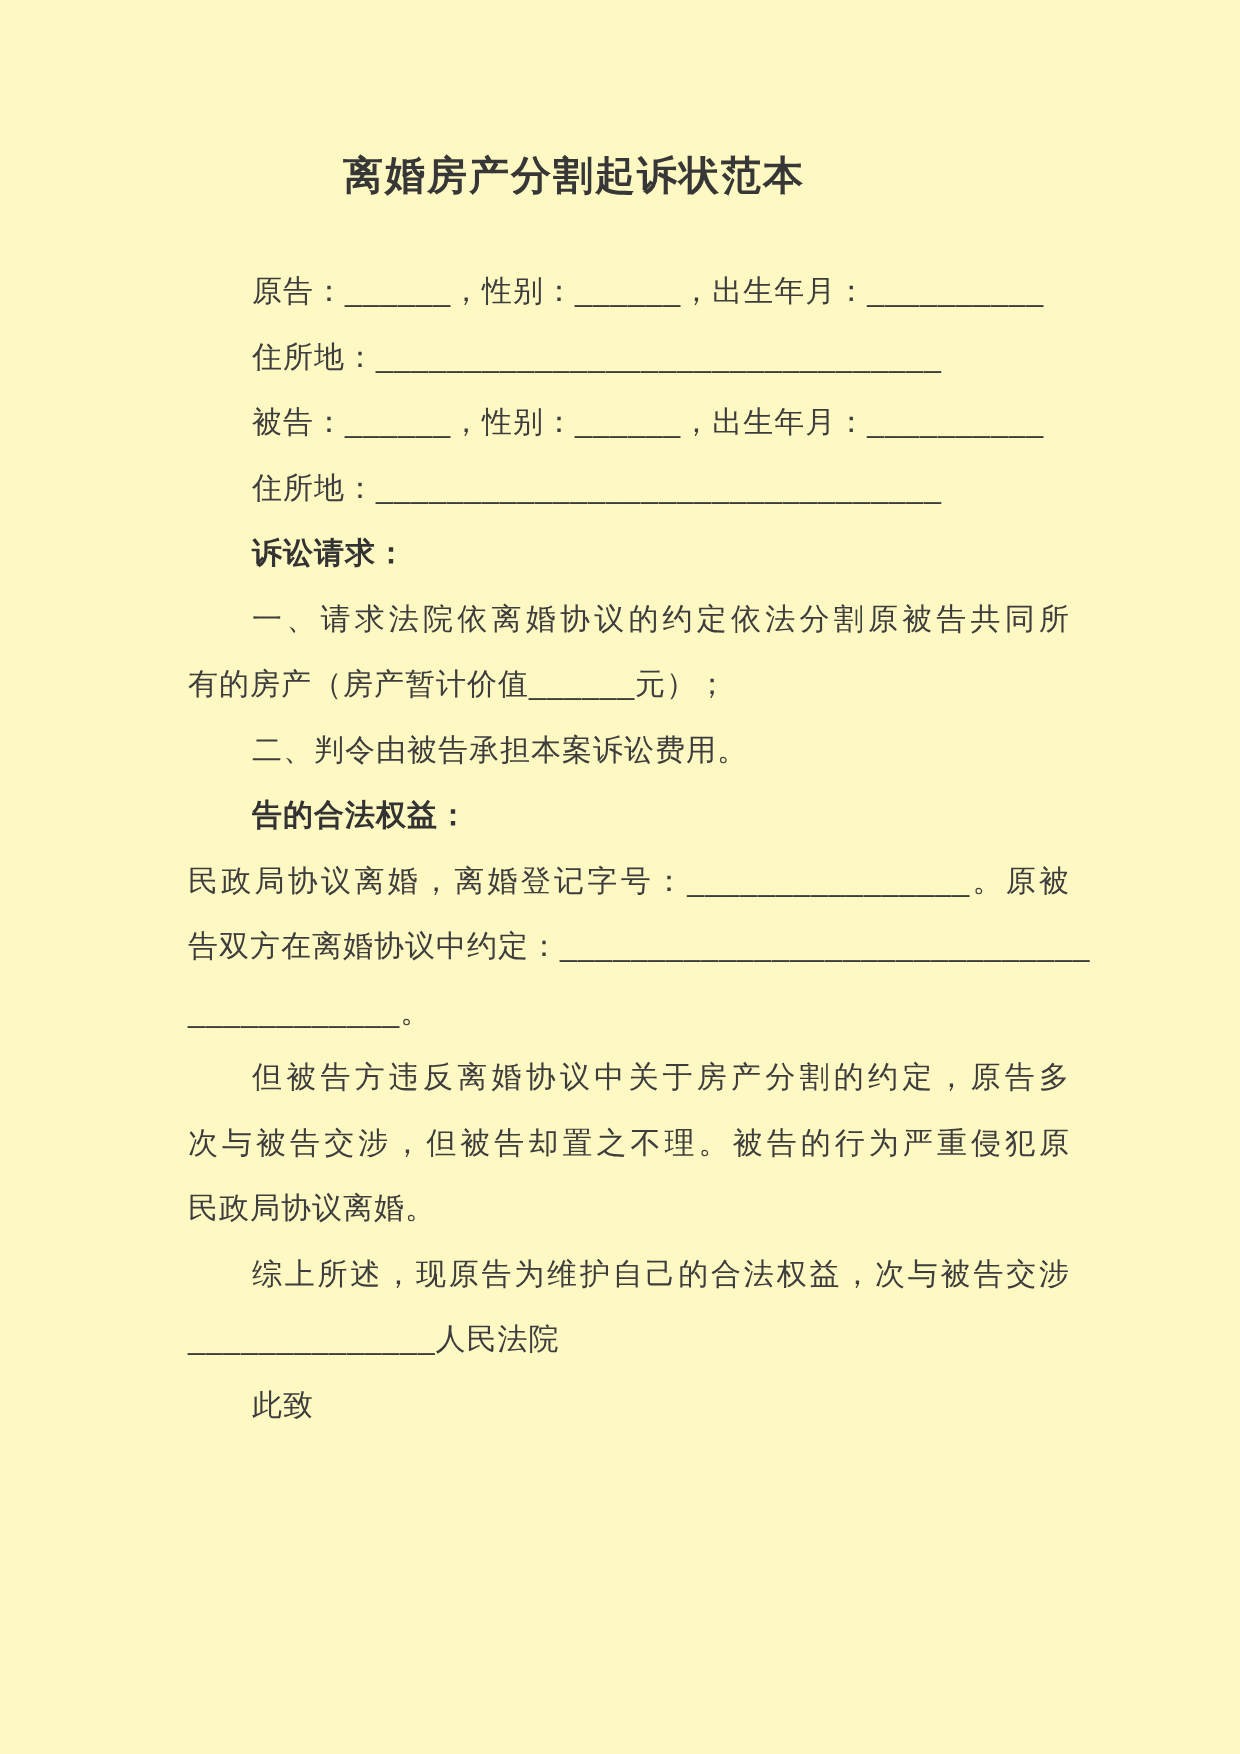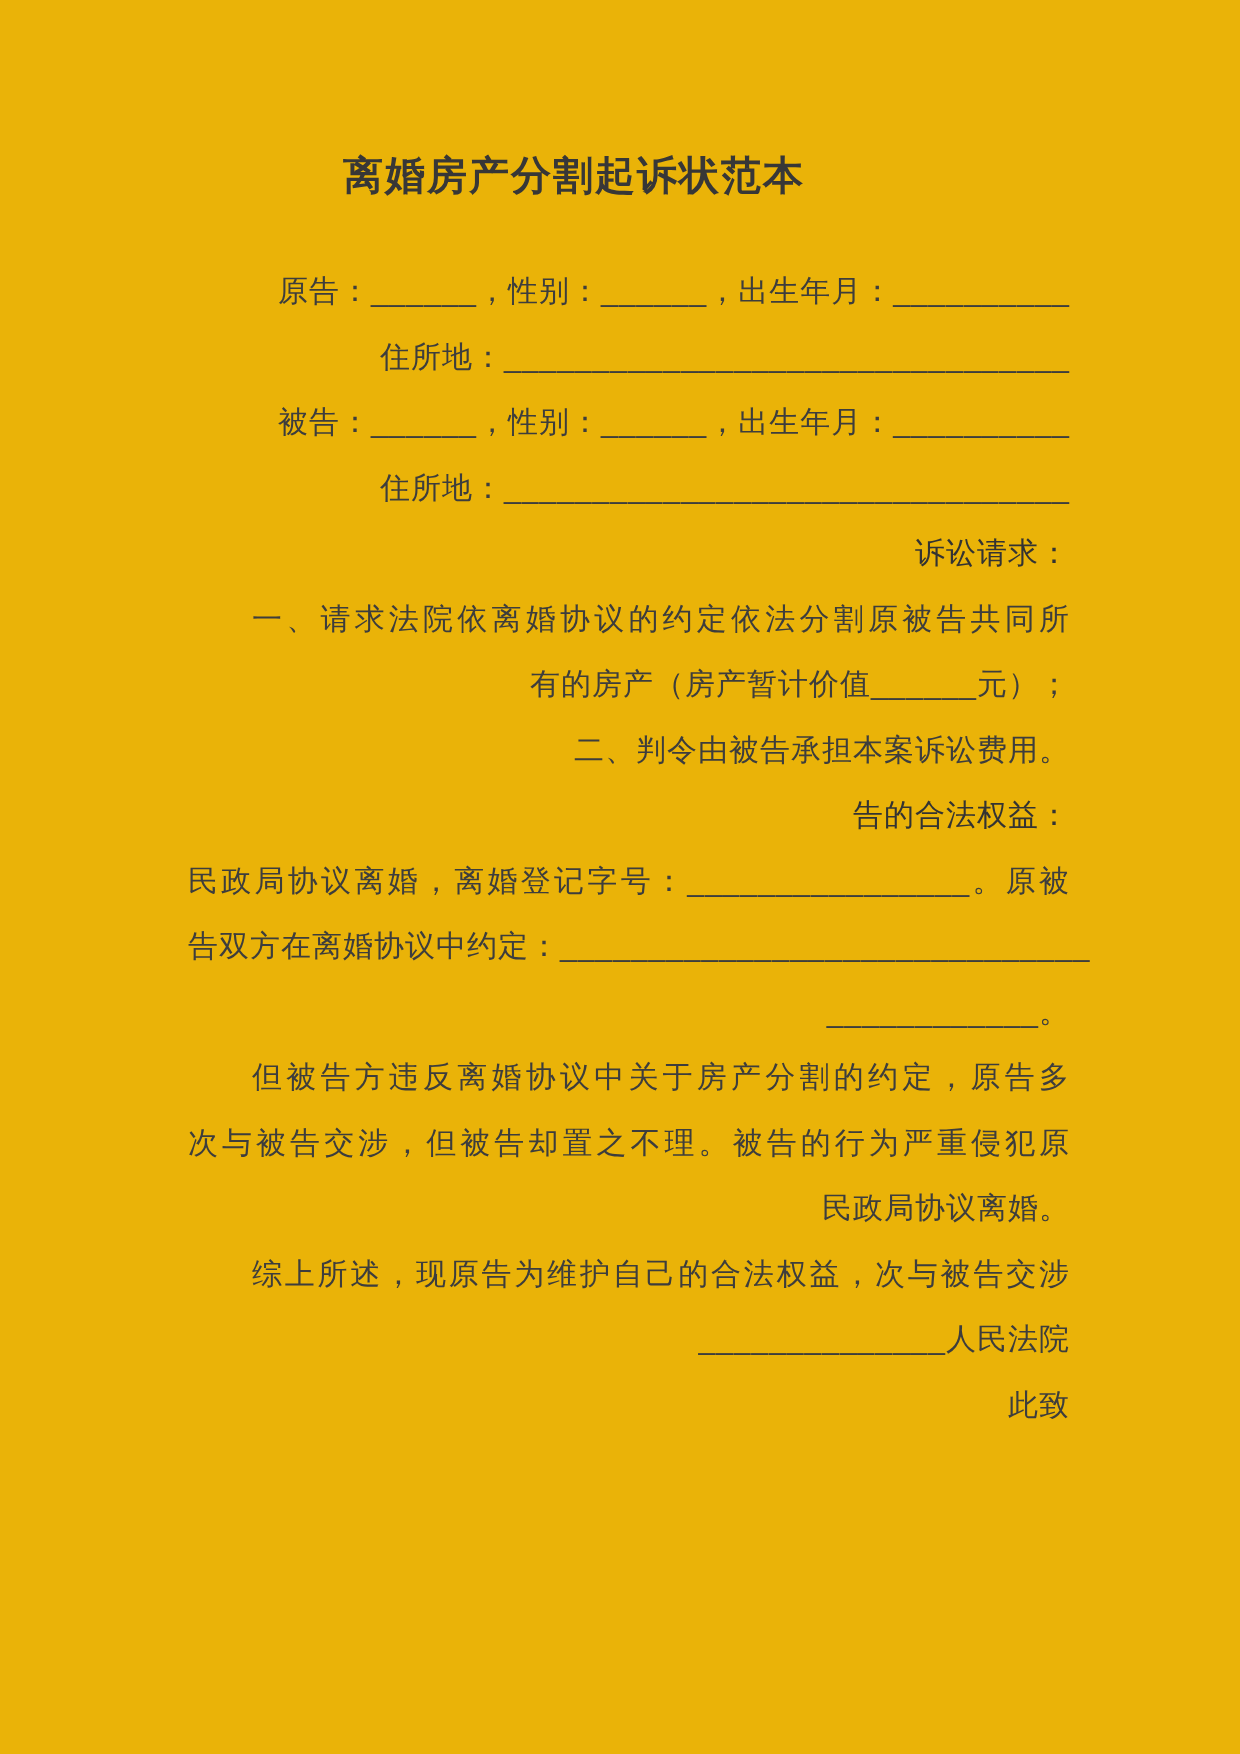--- a/index.html
+++ b/index.html
@@ -4,21 +4,21 @@
 <style>
   html, body {
     margin: 0;
     padding: 0;
     background: #ffffff;
   }
   .page {
     position: relative;
     width: 1240px;
     height: 1754px;
-    background: #eab308;
+    background: #fef9c3;
     overflow: hidden;
     font-family: "Liberation Sans", sans-serif;
     color: #3d3d3d;
   }
   .doc-title {
     margin: 150px 170px 0 188px;
     text-align: center;
     position: relative;
     left: -55px;
     font-size: 40px;
@@ -30,24 +30,23 @@
   .doc-body {
     margin: 58px 170px 0 188px; 
   }
   .line {
     margin: 0;
     font-size: 30px;
     line-height: 65.5px;
     white-space: nowrap;
     letter-spacing: 1px;
     color: #3d3d3d;
-    text-align: right;
   }
   .indent { text-indent: 64px; }
-  .bold { font-weight: 400; color: #333333; }
+  .bold { font-weight: 700; color: #333333; }
   
   .fill { text-align: justify; text-align-last: justify; }
 </style>
 </head>
 <body>
 
 <div class="page">
 
   <h1 class="doc-title">离婚房产分割起诉状范本</h1>
 

